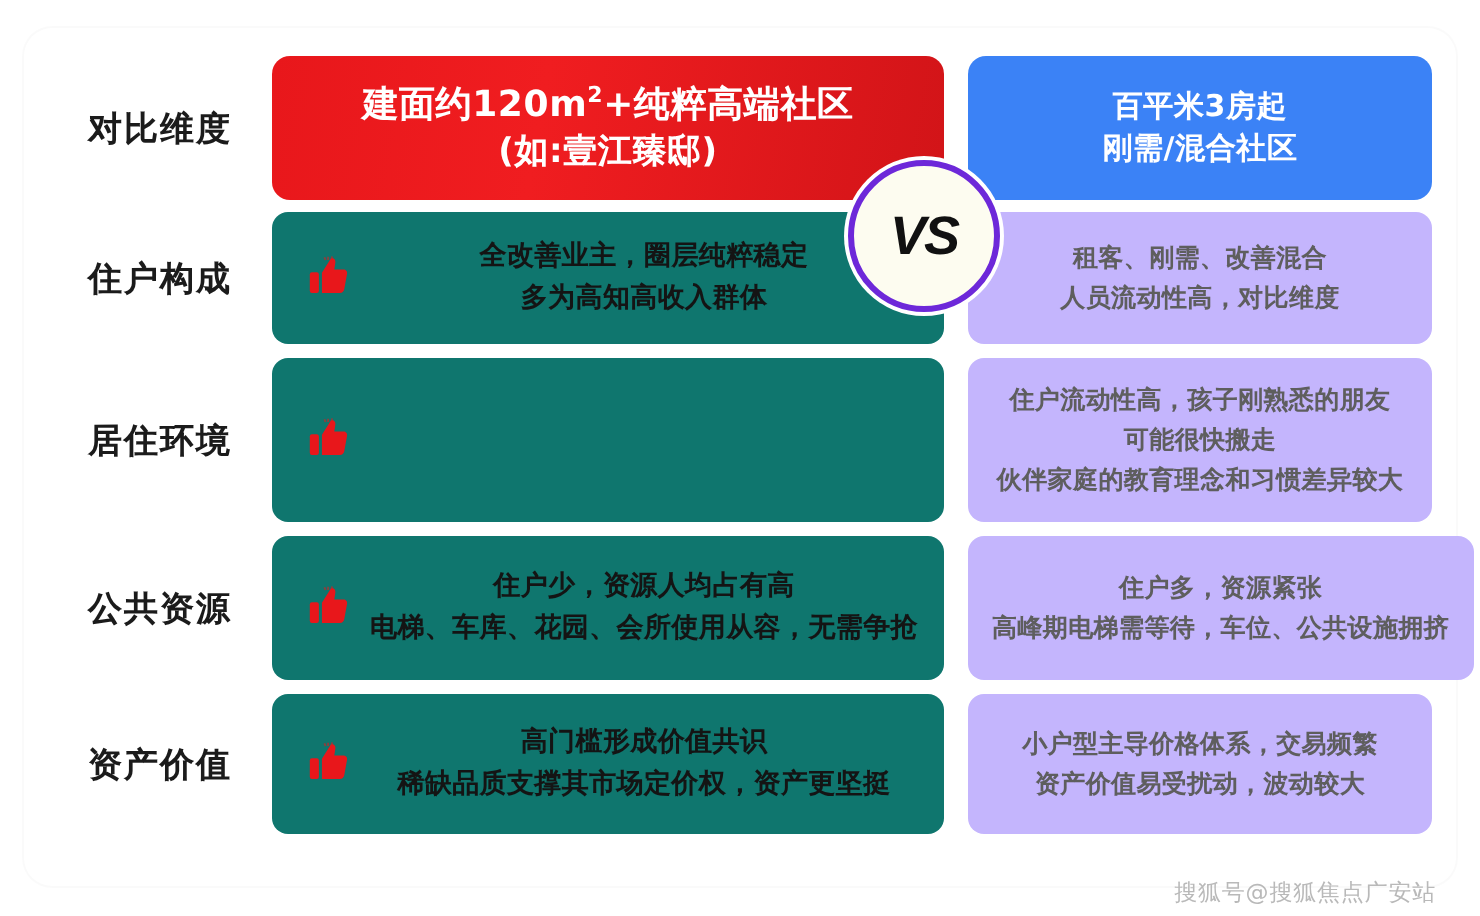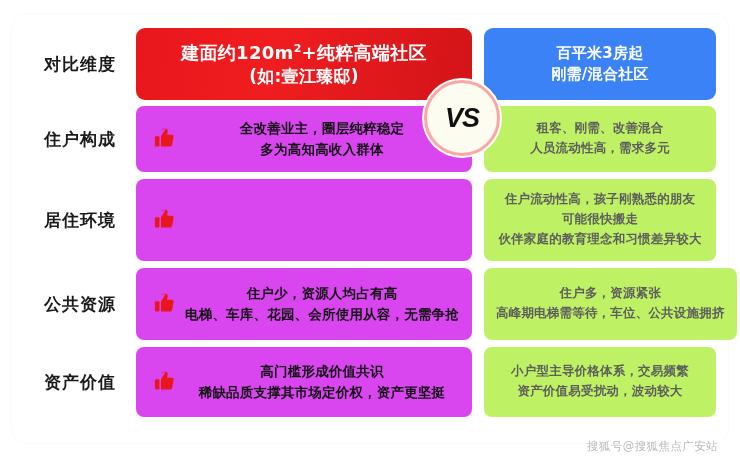--- a/index.html
+++ b/index.html
@@ -120,27 +120,26 @@
   .head-right .htxt {
     color: #ffffff;
     font-size: 15px;
     font-weight: bold;
     line-height: 1.42;
     letter-spacing: 0.3px;
   }
 
   
   .cell-left {
-    background: #d946ef;
+    background: #0f766e;
     padding: 4px 12px 4px 8px;
   }
   .cell-right {
-    background: #bef264;
+    background: #c4b5fd;
     padding: 4px 12px;
-    font-family: Liberation Mono, monospace;
   }
 
   .thumb {
     flex: 0 0 40px;
     width: 40px;
     display: flex;
     align-items: center;
     justify-content: center;
   }
   .thumb svg { display: block; }
@@ -168,21 +167,21 @@
 
   
   .vs-badge {
     position: absolute;
     left: 424px;
     top: 80px;
     width: 70px;
     height: 70px;
     border-radius: 50%;
     background: #fdfcf0;
-    border: 3px solid #fca5a5;
+    border: 3px solid #6d28d9;
     box-shadow: 0 0 0 2px #ffffff;
     display: flex;
     align-items: center;
     justify-content: center;
     z-index: 20;
   }
   .vs-badge span {
     font-size: 27px;
     font-weight: bold;
     color: #111111;
@@ -246,21 +245,21 @@
           </svg>
         </div>
         <div class="body-text">
           <div>全改善业主，圈层纯粹稳定</div>
           <div>多为高知高收入群体</div>
         </div>
       </div>
       <div class="col-right cell-right">
         <div class="body-text">
           <div>租客、刚需、改善混合</div>
-          <div>人员流动性高，需求多元</div>
+          <div>人员流动性高，对比维度</div>
         </div>
       </div>
     </div>
 
     <div class="row row-2">
       <div class="col-label">
         <span class="label-text">居住环境</span>
       </div>
       <div class="col-left cell-left">
         <div class="thumb">

